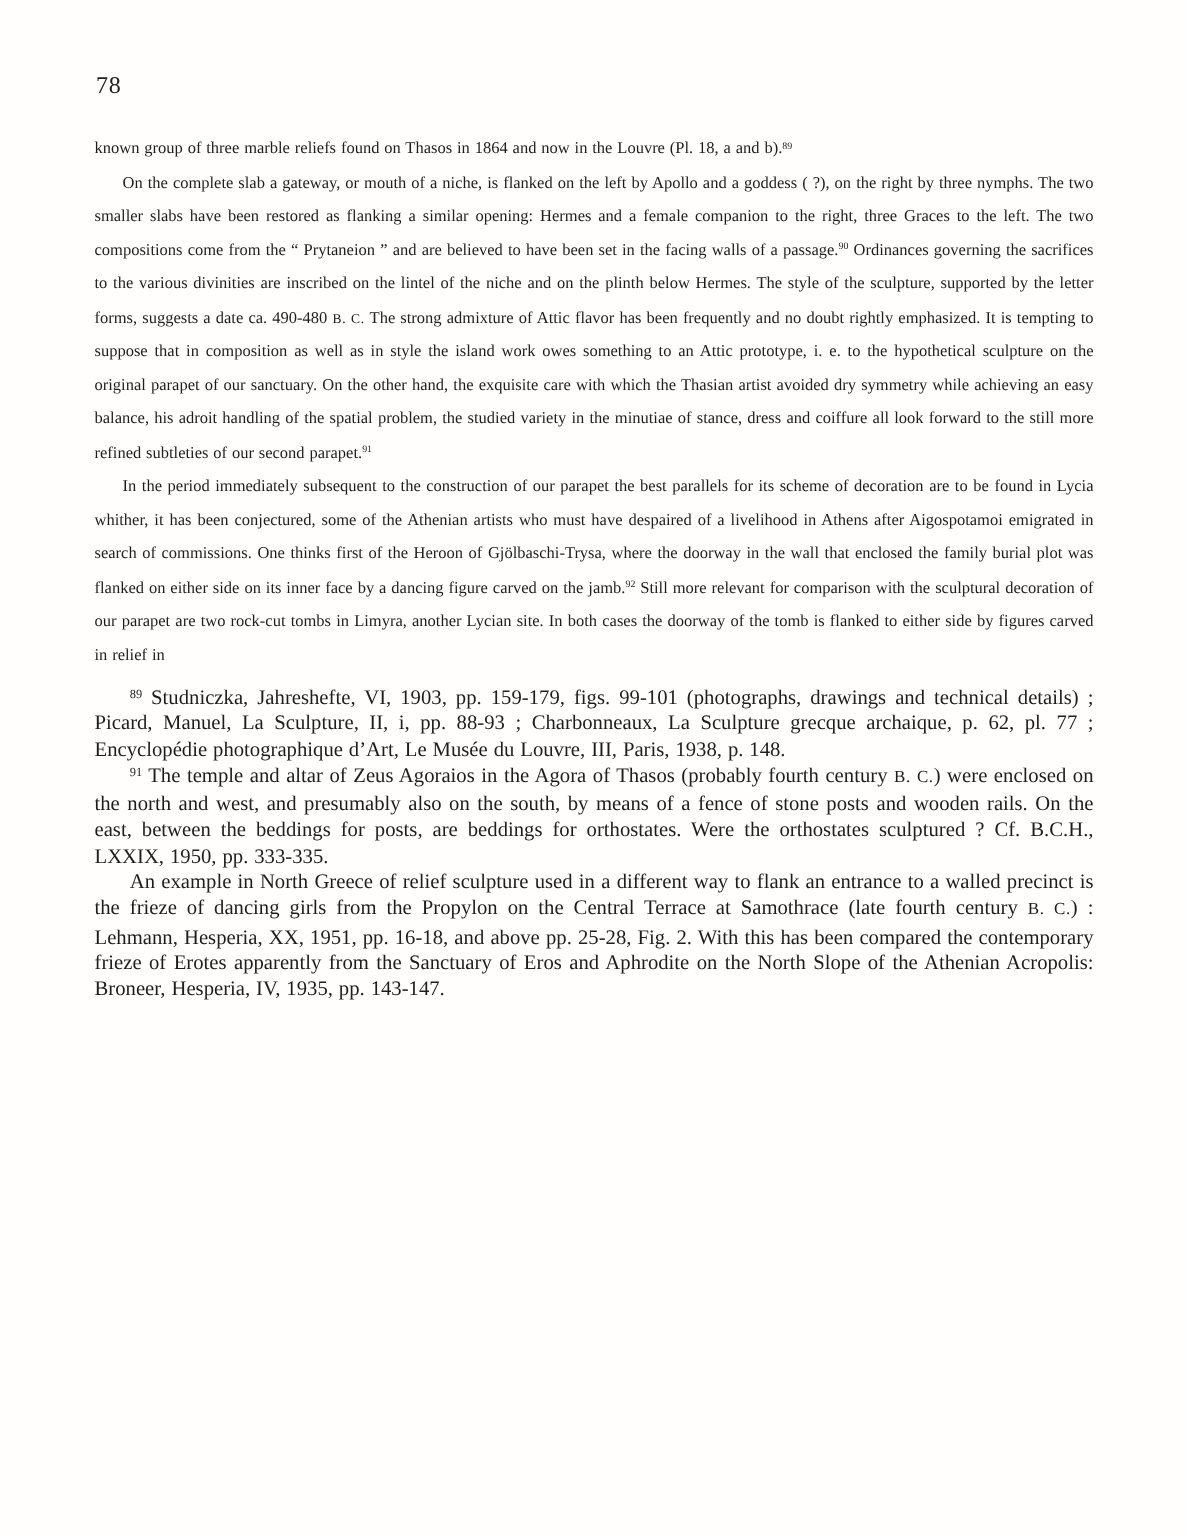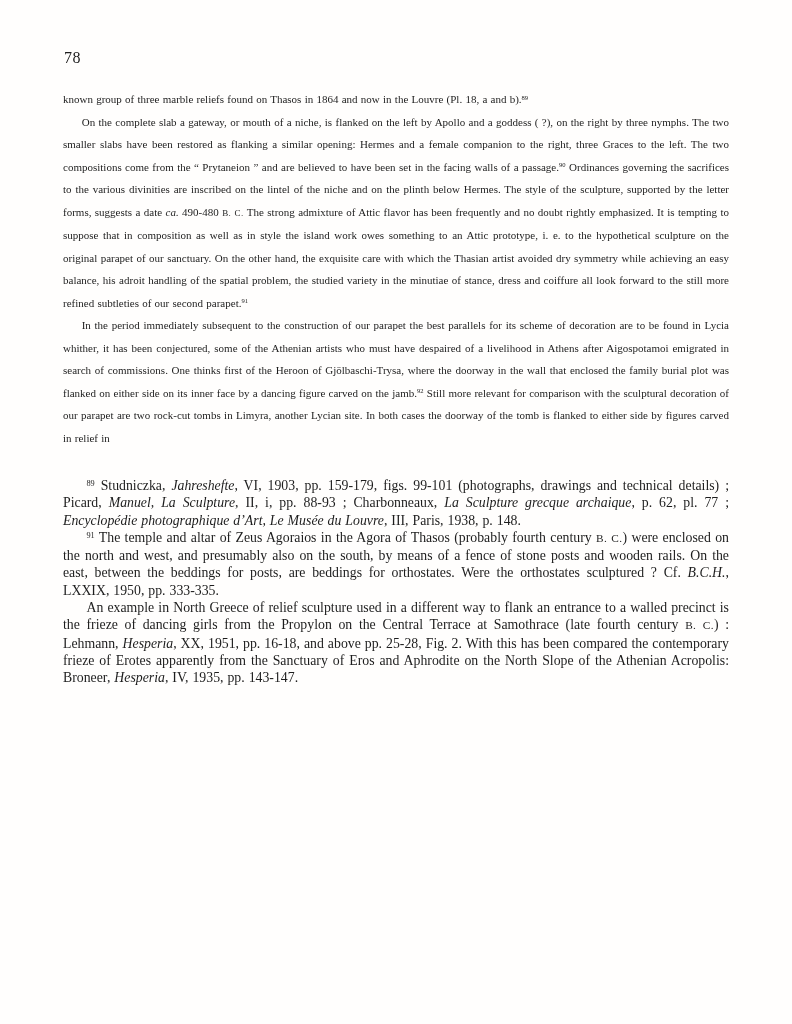--- a/index.html
+++ b/index.html
@@ -43,31 +43,30 @@
     text-align: justify;
     word-spacing: 0.5px;
   }
   .body-text p {
     margin: 0;
   }
   p.indent {
     text-indent: 1.7em;
   }
   .footnotes {
-    margin-top: 28px;
+    margin-top: 8px;
     font-size: 13.8px;
     line-height: 17.3px;
     text-align: justify;
     word-spacing: 0.5px;
   }
   .footnotes p {
     margin: 0;
   }
   .it {
-    font-style: italic;
   }
   .sup {
     font-size: 60%;
     position: relative;
     top: -0.52em;
     line-height: 0;
     letter-spacing: 0;
   }
   .sc {
     font-size: 82%;

